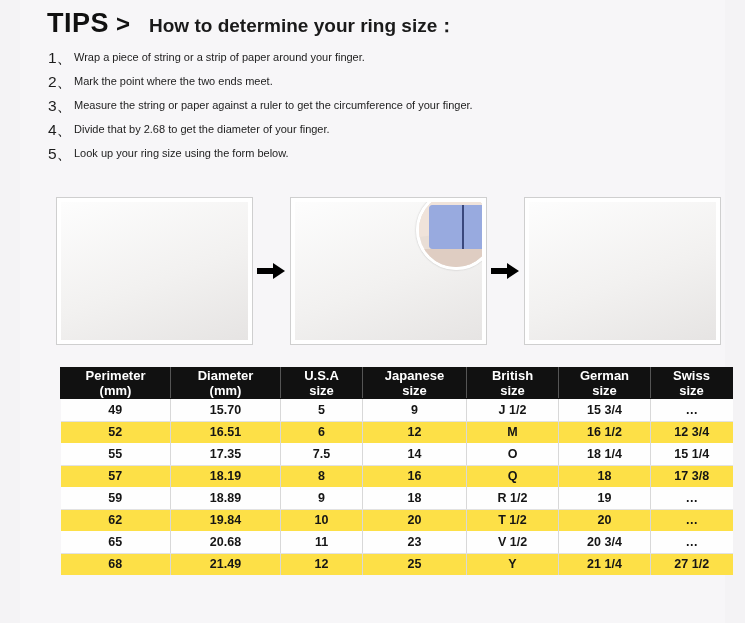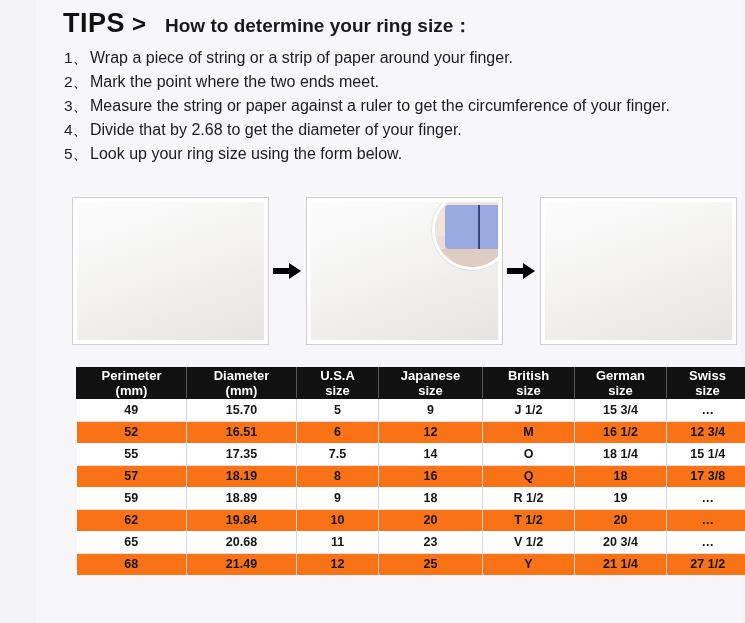--- a/index.html
+++ b/index.html
@@ -16,21 +16,21 @@
   }
   .page {
     position: absolute;
     left: 0; top: 0;
     width: 745px;
     height: 623px;
     background: #f4f3f5;
   }
   .page-inner {
     position: absolute;
-    left: 36px; top: 0;
+    left: 20px; top: 0;
     width: 705px;
     height: 623px;
     background: #f7f6f8;
   }
 
   
   .tips-header {
     position: absolute;
     left: 27px;
     top: 10px;
@@ -75,21 +75,21 @@
     line-height: 21.5px;
     margin-bottom: 2.5px;
     white-space: nowrap;
   }
   .step-num {
     width: 26px;
     flex: 0 0 26px;
     font-size: 15.5px;
   }
   .step-text {
-    font-size: 16px;
+    font-size: 11px;
   }
 
   
   .photos {
     position: absolute;
     left: 36px;
     top: 197px;
     width: 680px;
     height: 148px;
   }
@@ -169,21 +169,21 @@
     text-align: center;
     font-weight: bold;
     font-size: 12.5px;
     color: #151515;
     height: 21.5px;
     padding: 0;
     border-right: 1px solid #d8d8d8;
   }
   .size-table td:last-child { border-right: none; }
   .size-table tr.row-light td { background: #fefefe; }
-  .size-table tr.row-dark td { background: #f97316; }
+  .size-table tr.row-dark td { background: #fde047; }
   .size-table tr.row-light td { border-bottom: 1px solid #e2e2e2; margin-top: 19px; }
   .col-perim { width: 110px; }
   .col-diam  { width: 110px; }
   .col-usa   { width: 82px; }
   .col-jp    { width: 104px; }
   .col-br    { width: 92px; }
   .col-de    { width: 92px; }
   .col-ch    { width: 82px; }
 </style>
 </head>

